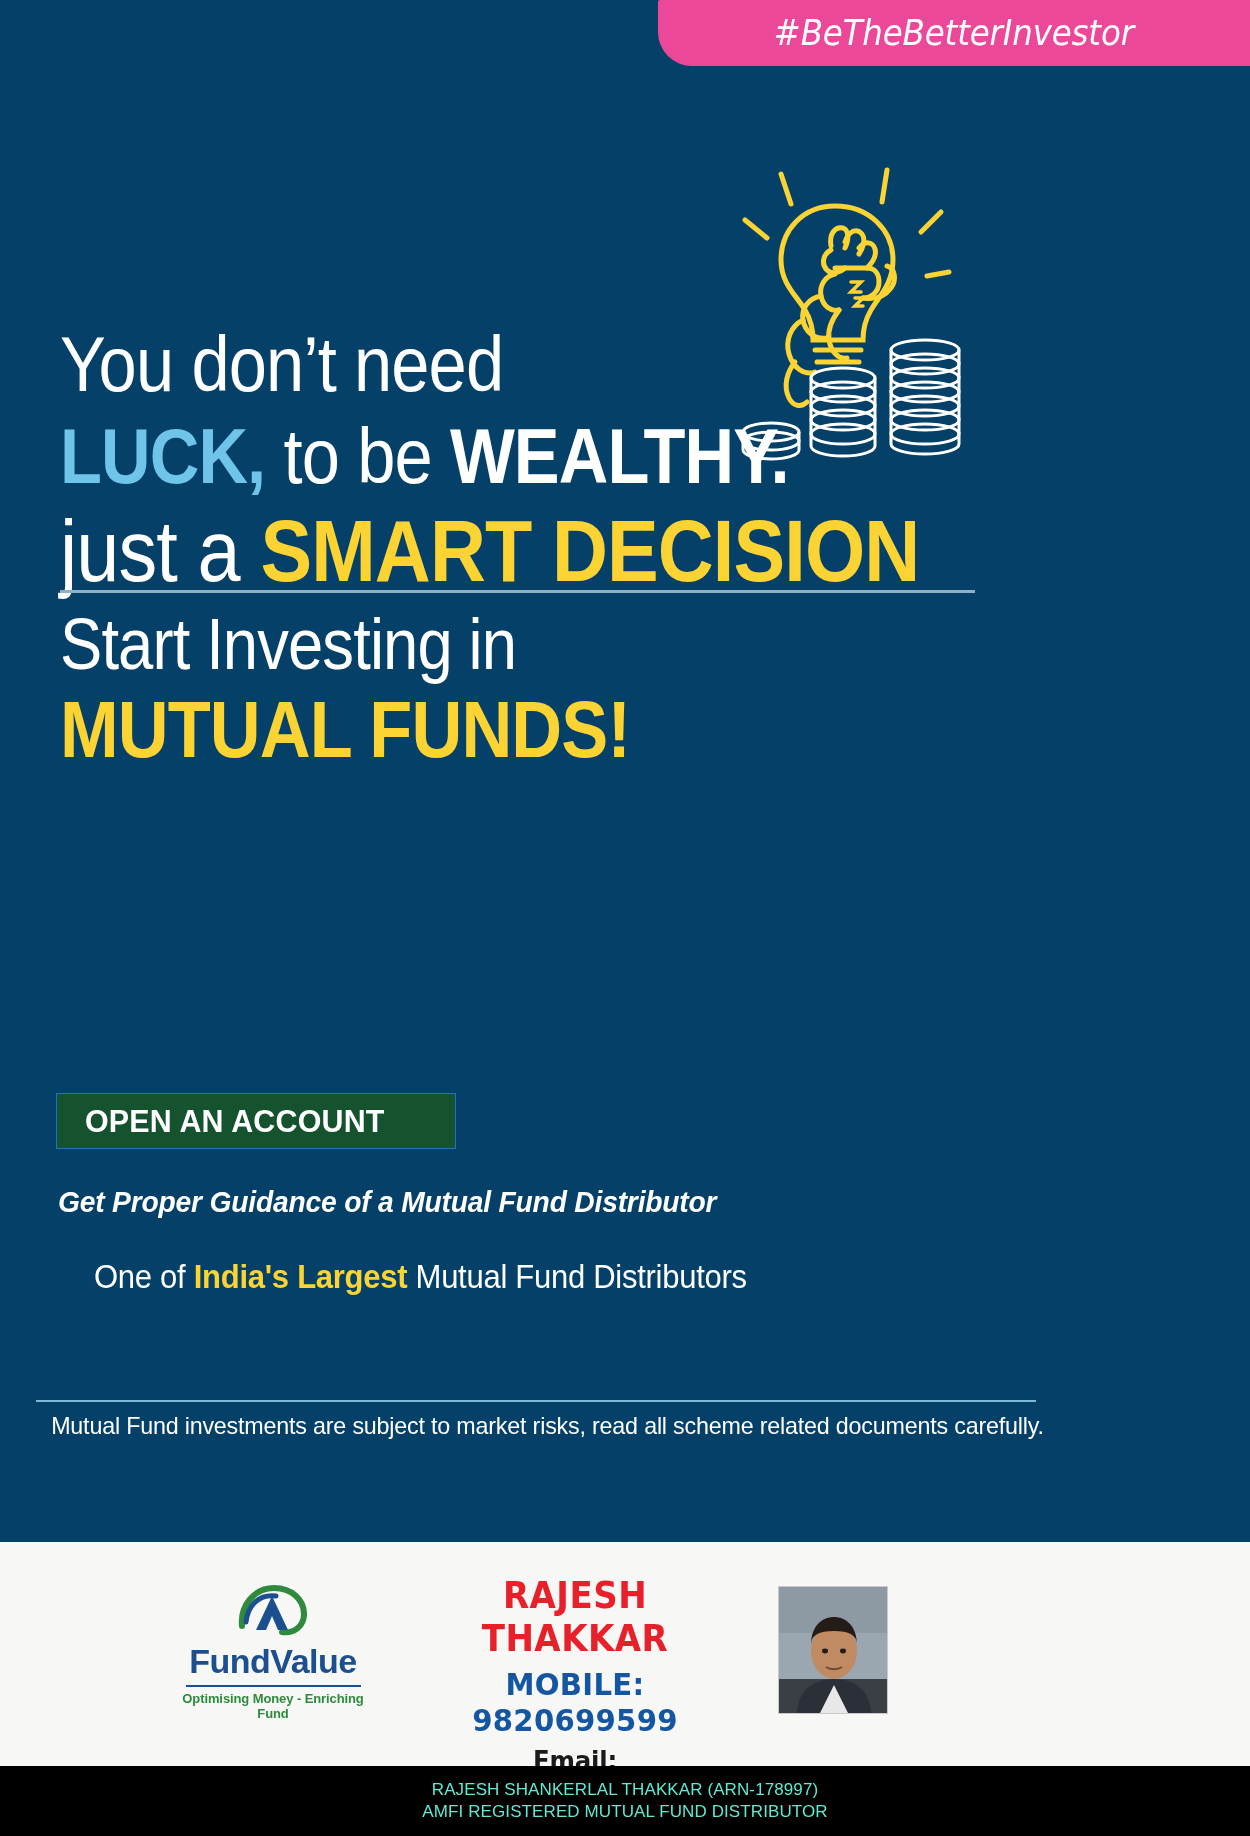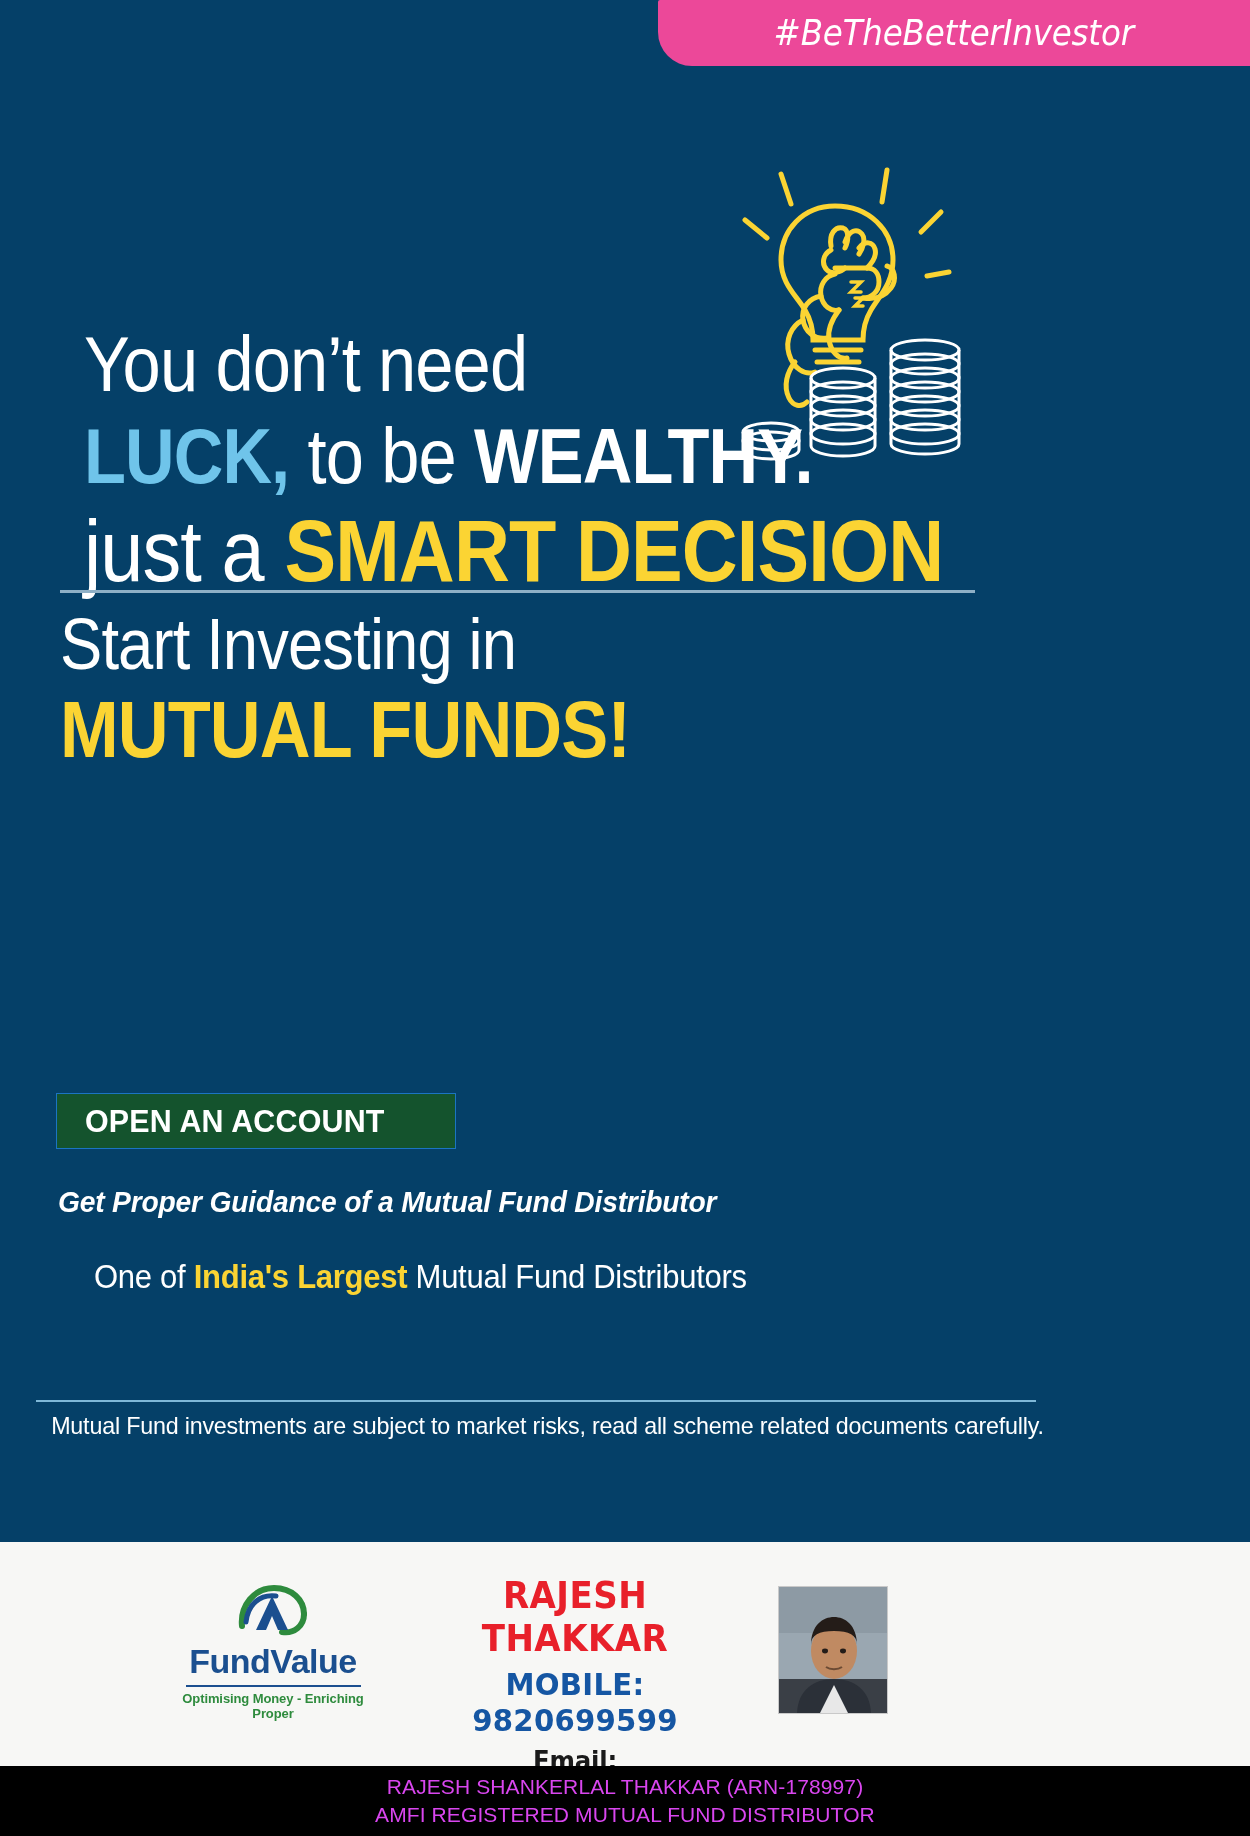--- a/index.html
+++ b/index.html
@@ -45,21 +45,20 @@
     position:absolute;
     left:735px; top:150px;
     width:260px; height:340px;
   }
 
   
   .headline {
     position:absolute;
     left:60px; top:325px;
     width:1000px;
-    margin-left:24px;
   }
   .hl-line {
     font-family:"Liberation Sans", sans-serif;
     color:#ffffff;
     line-height:1.0;
     white-space:nowrap;
   }
   .hl1 {
     font-size:78px;
     font-weight:400;
@@ -315,22 +314,22 @@
     position:absolute;
     left:0; bottom:0;
     width:1250px; height:70px;
     background:#000000;
     display:flex;
     flex-direction:column;
     align-items:center;
     justify-content:center;
   }
   .blackbar div {
-    color:#d946ef;
-    font-size:21px;
+    color:#5eead4;
+    font-size:17px;
     font-weight:400;
     letter-spacing:0.1px;
     line-height:1.32;
   }
 </style>
 </head>
 <body>
 
 <div class="poster">
 
@@ -433,21 +432,21 @@
 
     <div class="av-logo">
       <svg width="78" height="62" viewBox="0 0 78 62" style="display:block;margin:0 auto;">
         <path d="M8 48 C6 28 20 10 40 10 C58 10 70 22 70 36" fill="none" stroke="#2E8B3D" stroke-width="6" stroke-linecap="round"></path>
         <path d="M70 36 C70 48 60 56 48 54" fill="none" stroke="#2E8B3D" stroke-width="6" stroke-linecap="round"></path>
         <path d="M22 52 L38 18 L54 52 L44 52 L38 38 L32 52 Z" fill="#1B4F8F"></path>
         <path d="M12 44 C14 26 26 16 42 18" fill="none" stroke="#1B4F8F" stroke-width="5" stroke-linecap="round"></path>
       </svg>
       <div class="av-name"><span>Fund</span><span class="av-v">Value</span></div>
       <div class="av-underline"></div>
-      <div class="av-sub">Optimising Money - Enriching Proper</div>
+      <div class="av-sub">Optimising Money - Enriching Fund</div>
     </div>
 
     <div class="contact">
       <div class="c-name">RAJESH THAKKAR</div>
       <div class="c-mobile">MOBILE: 9820699599</div>
       <div class="c-email">Email: addsvaluert@gmail.com</div>
       <div class="c-web">Website: www.addsvalue.in</div>
     </div>
 
     <div class="photo">

